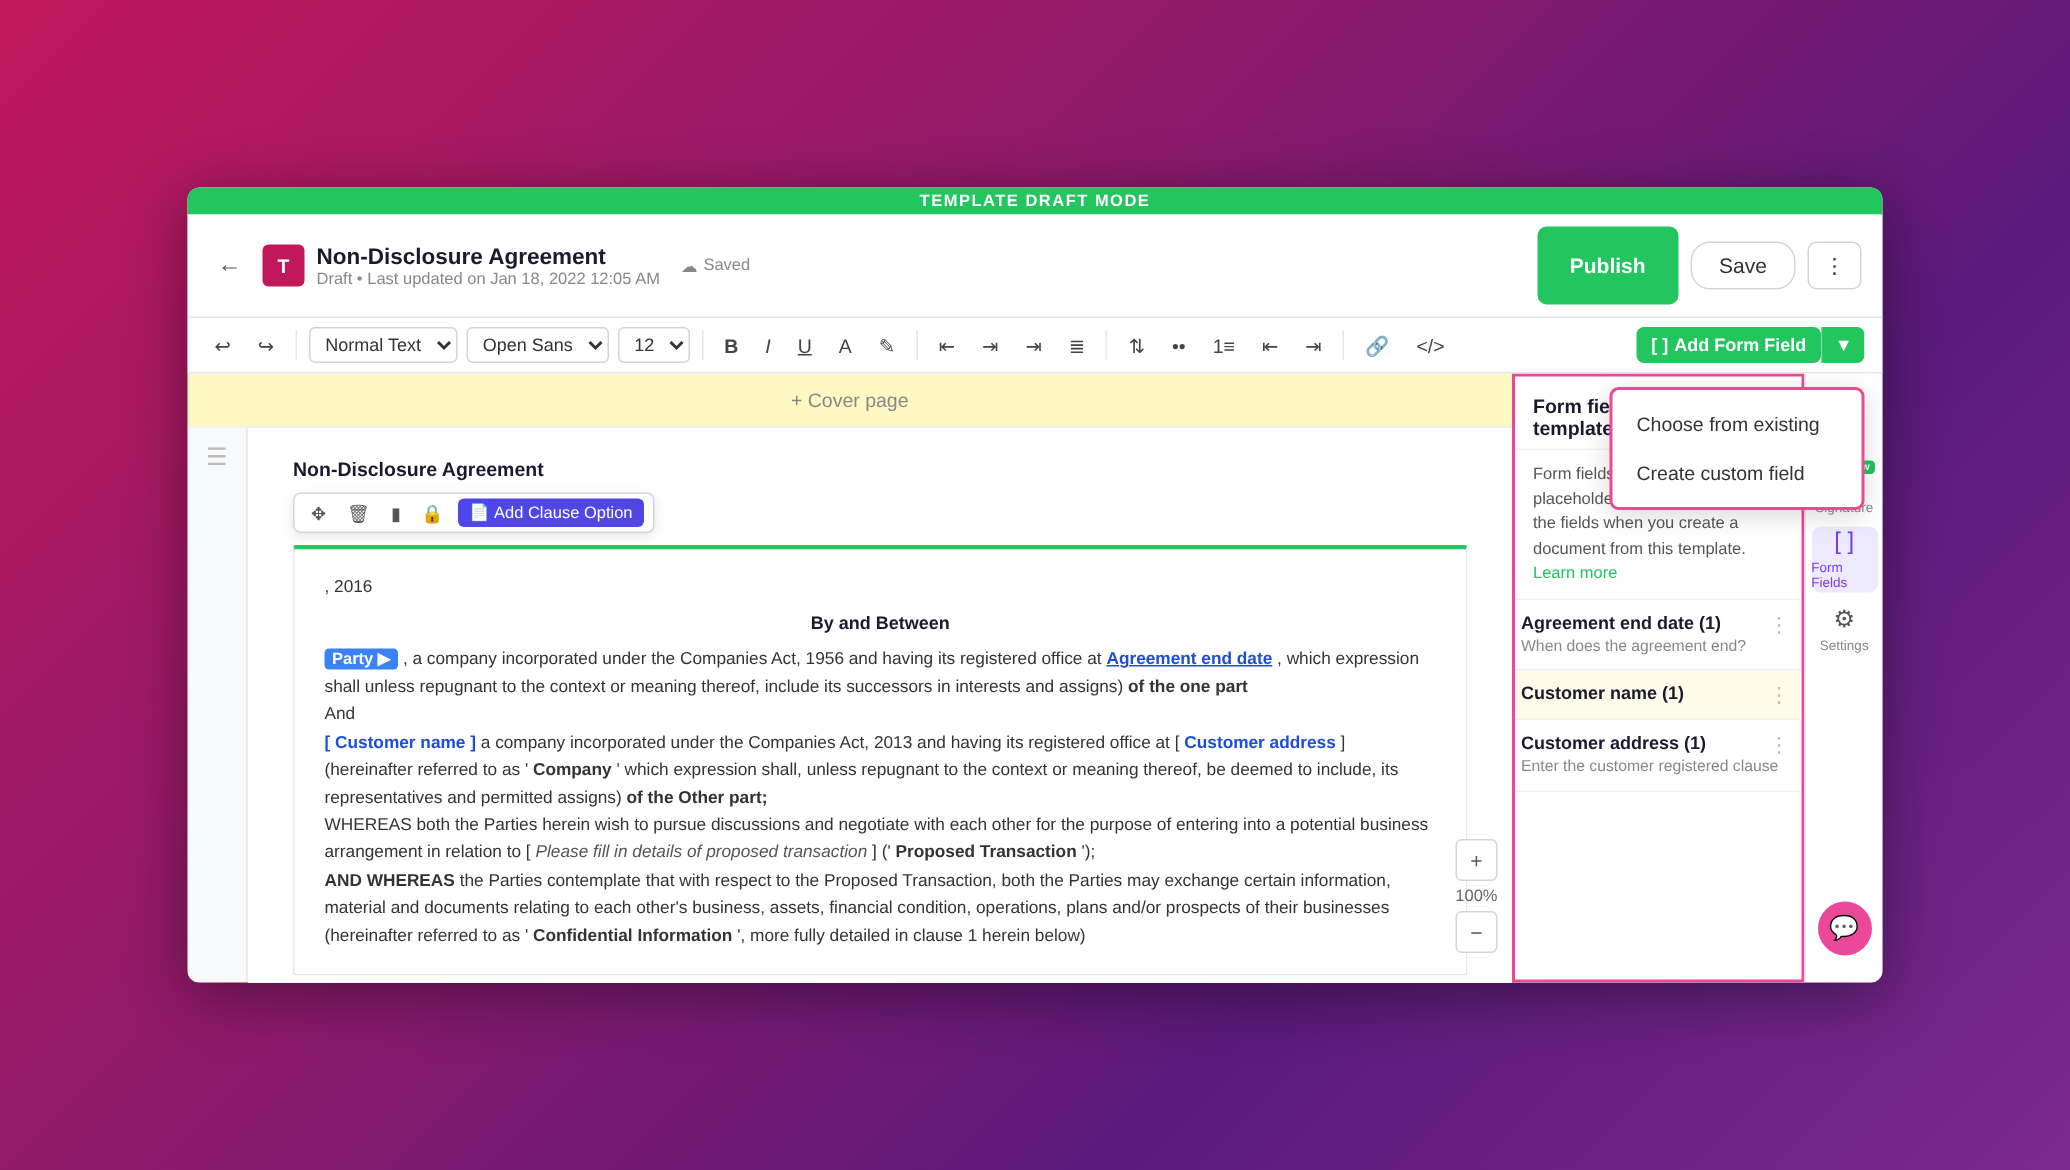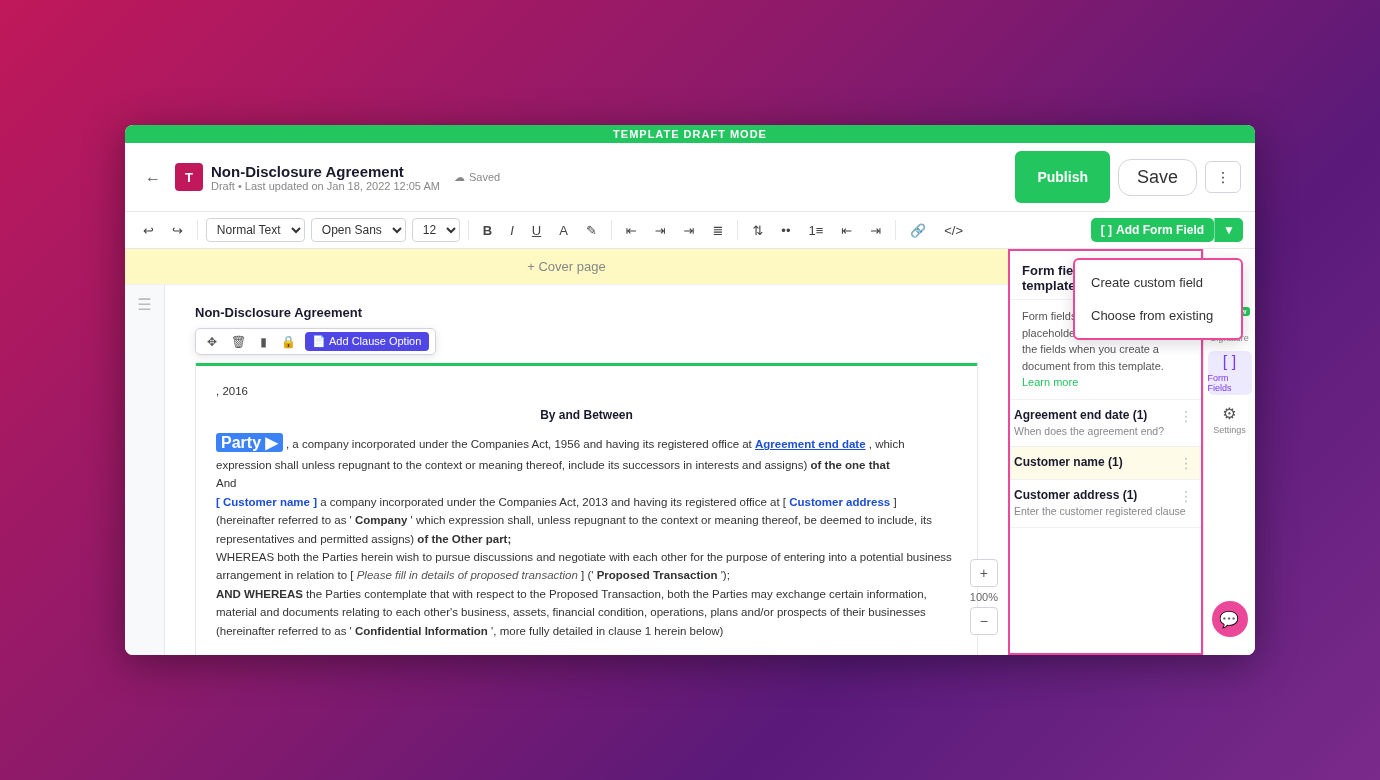--- a/index.html
+++ b/index.html
@@ -92,21 +92,21 @@
       font-size: 14px;
       font-weight: 600;
       cursor: pointer;
     }
     .save-btn {
       background: #fff;
       color: #333;
       border: 1px solid #d1d5db;
       border-radius: 13px;
       padding: 7px 18px;
-      font-size: 18px;
+      font-size: 14px;
       font-weight: 500;
       cursor: pointer;
     }
     .more-btn {
       background: #fff;
       color: #333;
       border: 1px solid #d1d5db;
       border-radius: 6px;
       padding: 7px 10px;
       font-size: 14px;
@@ -263,21 +263,21 @@
     .doc-text {
       font-size: 11.5px;
       color: #333;
       line-height: 1.6;
     }
     .party-tag {
       background: #3b82f6;
       color: #fff;
       border-radius: 3px;
       padding: 1px 5px;
-      font-size: 16px;
+      font-size: 11px;
       font-weight: 600;
     }
     .field-highlight {
       color: #1d4ed8;
       font-weight: 700;
       text-decoration: underline;
     }
     .field-bracket {
       color: #1d4ed8;
       font-weight: 600;
@@ -515,22 +515,22 @@
     <div style="position:relative; margin-left:auto;">
       <div style="display:flex; align-items:stretch;">
         <button class="add-form-field-btn">
           <span>[ ]</span>
           <span>Add Form Field</span>
         </button>
         <button class="add-form-field-dropdown">▼</button>
       </div>
 
       <div class="dropdown-menu">
+        <div class="dropdown-item">Choose from existing</div>
         <div class="dropdown-item">Create custom field</div>
-        <div class="dropdown-item">Choose from existing</div>
       </div>
     </div>
   </div>
 
   <div class="main-content">
 
     <div class="editor-area">
 
       <div class="cover-page-bar">
         <span>+ Cover page</span>
@@ -554,21 +554,21 @@
           <div class="editor-doc">
             <p class="doc-text">
               <span>, 2016</span>
             </p>
             <p class="by-and-between">By and Between</p>
             <p class="doc-text">
               <span class="party-tag"><span>Party </span>▶</span>
               <span>, a company incorporated under the Companies Act, 1956 and having its registered office at</span>
               <span class="field-highlight">Agreement end date</span>
               <span>, which expression shall unless repugnant to the context or meaning thereof, include its successors in interests and assigns)</span>
-              <span class="bold-text">of the one that</span>
+              <span class="bold-text">of the one part</span>
             </p>
             <p class="doc-text">And</p>
             <p class="doc-text">
               <span class="field-bracket">[ Customer name ]</span>
               <span> a company incorporated under the Companies Act, 2013 and having its registered office at [</span>
               <span class="field-bracket">Customer address</span>
               <span>] (hereinafter referred to as '</span>
               <span class="bold-text">Company</span>
               <span>' which expression shall, unless repugnant to the context or meaning thereof, be deemed to include, its representatives and permitted assigns)</span>
               <span class="bold-text">of the Other part;</span>

